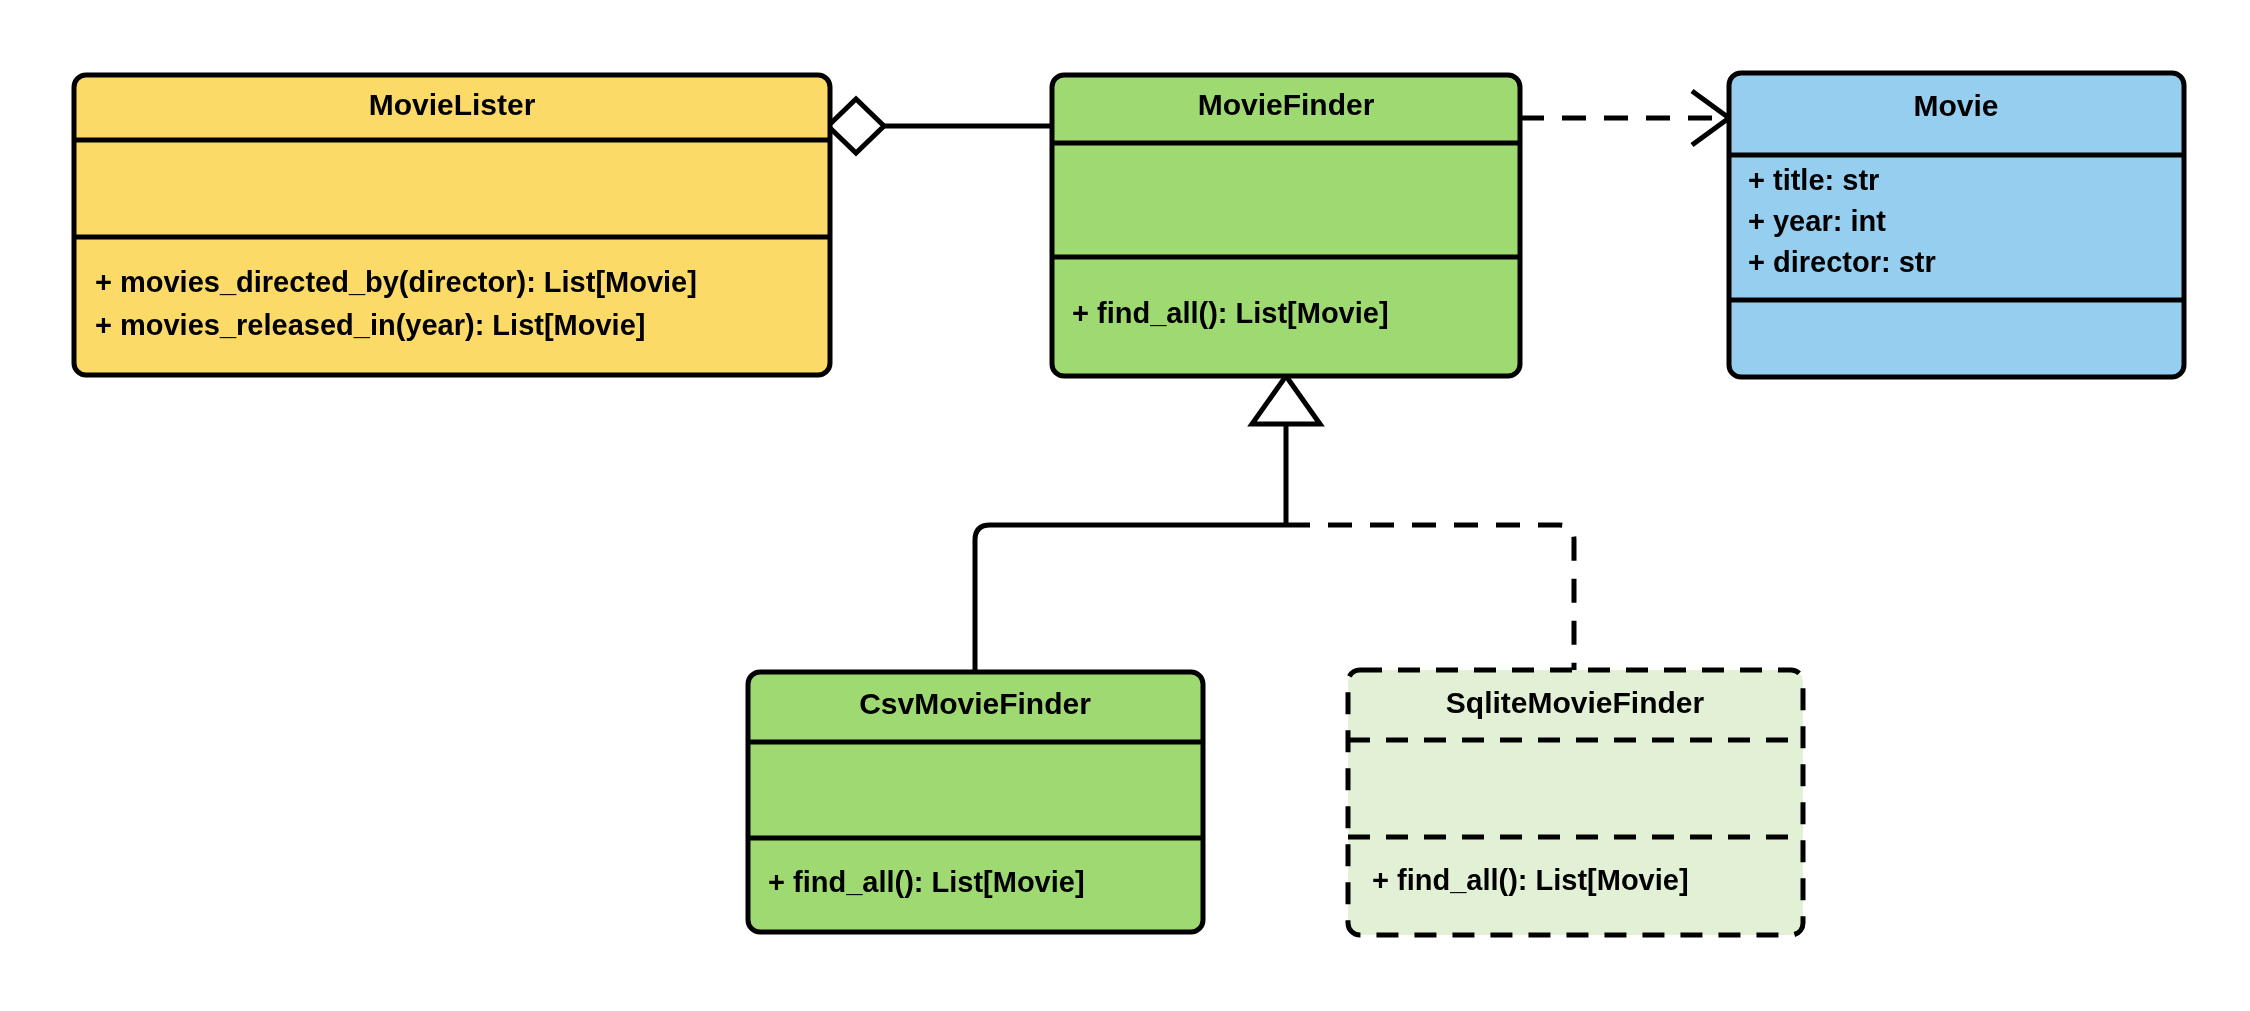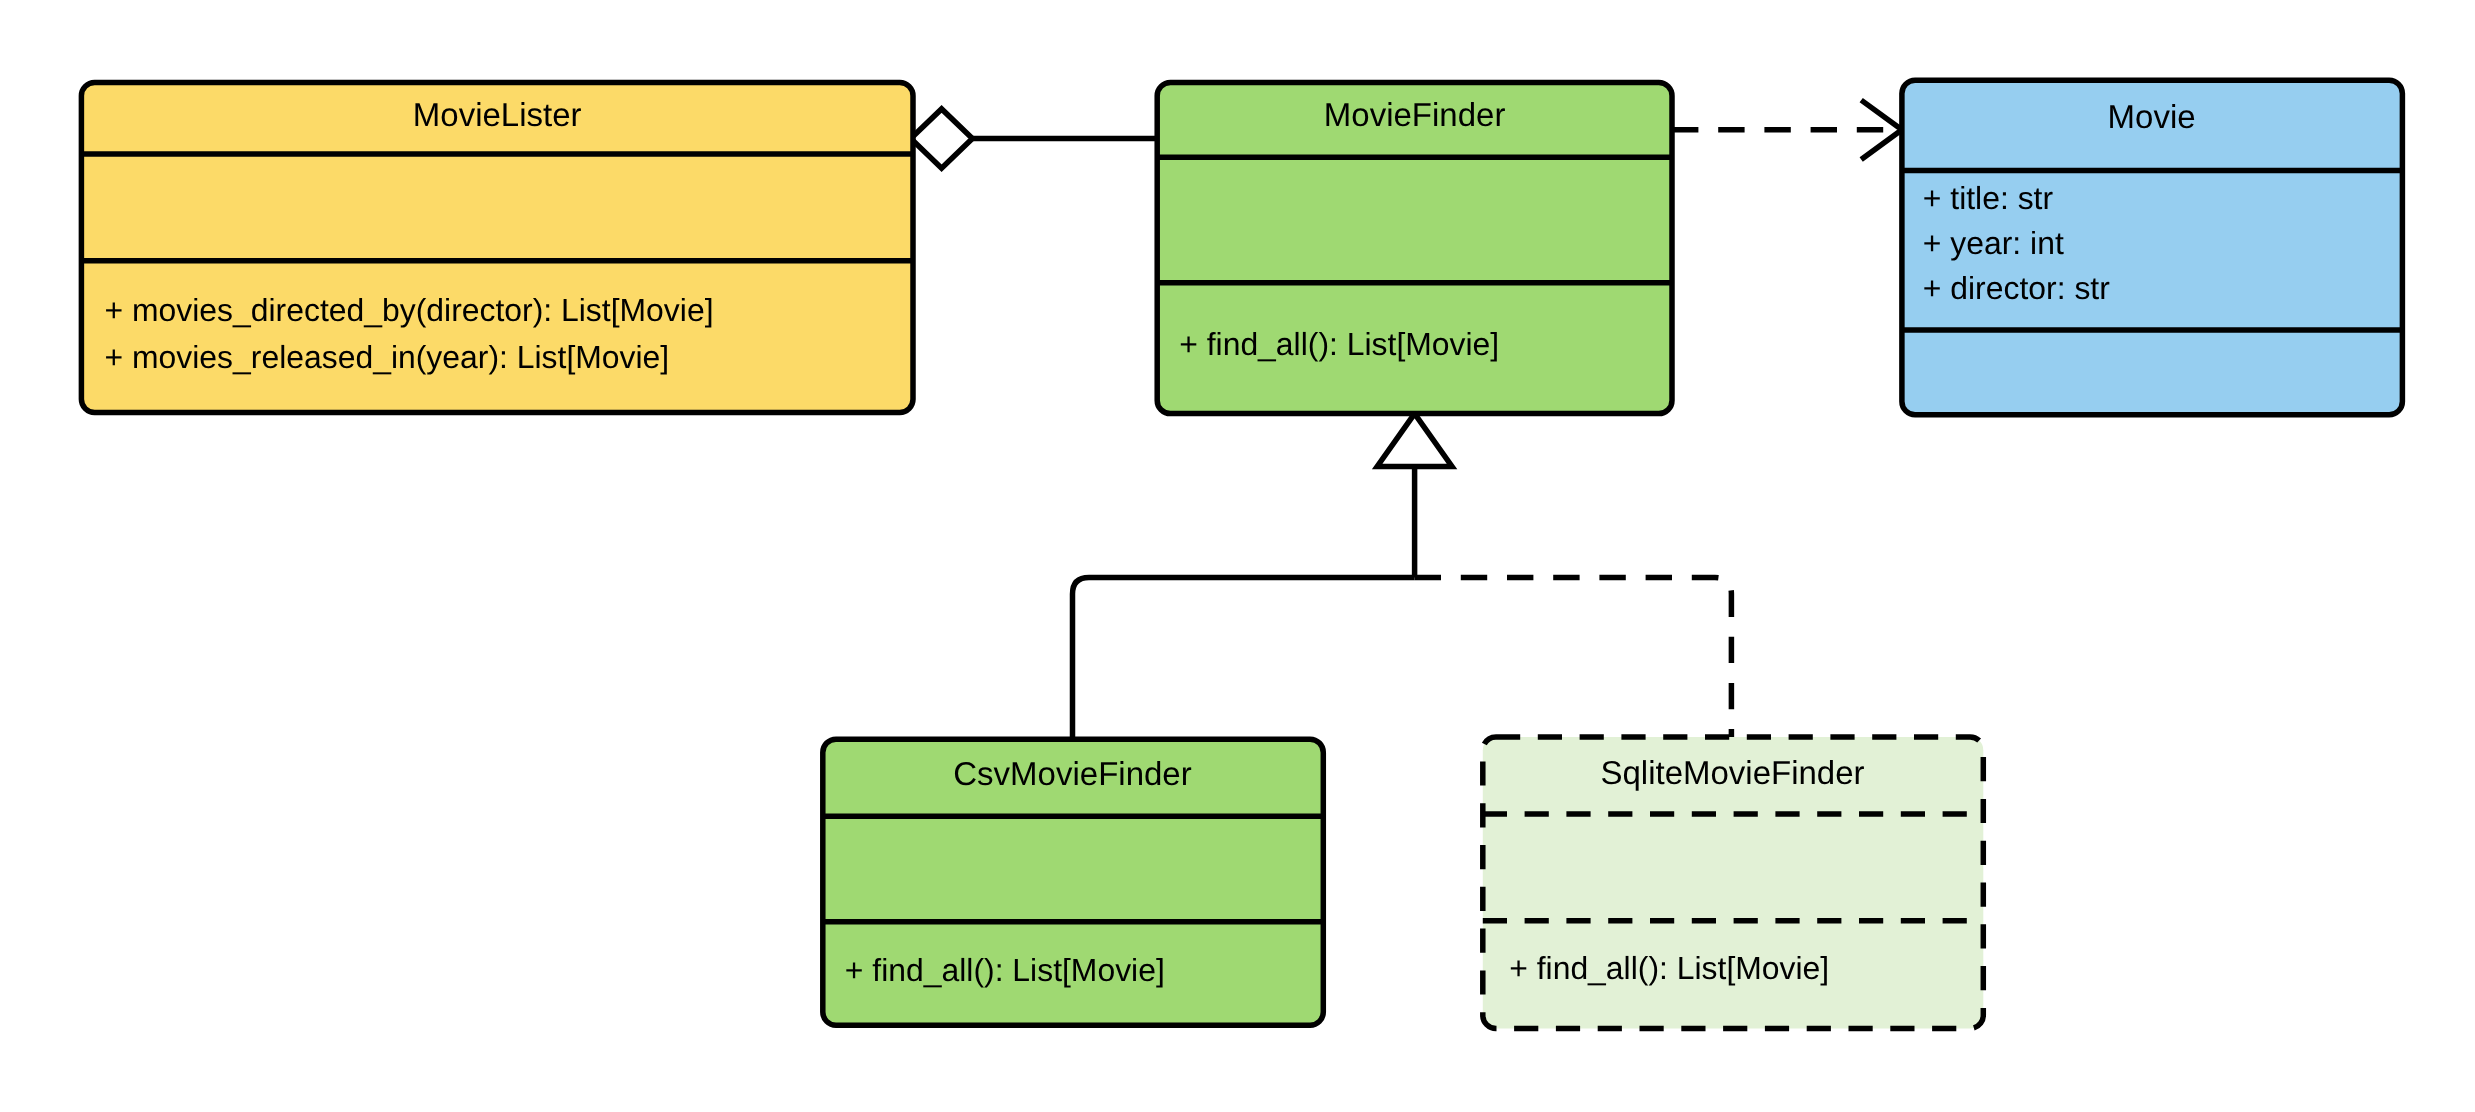--- a/index.html
+++ b/index.html
@@ -10,20 +10,21 @@
   body {
     width: 2250px;
     height: 1011px;
     font-family: "Liberation Sans", sans-serif;
     overflow: hidden;
   }
   #diagram-root {
     position: relative;
     width: 2250px;
     height: 1011px;
+    font-weight: bold;
   }
   svg.uml-canvas {
     display: block;
     width: 2250px;
     height: 1011px;
   }
   .cls-box {
     stroke: #000000;
     stroke-width: 5;
   }

